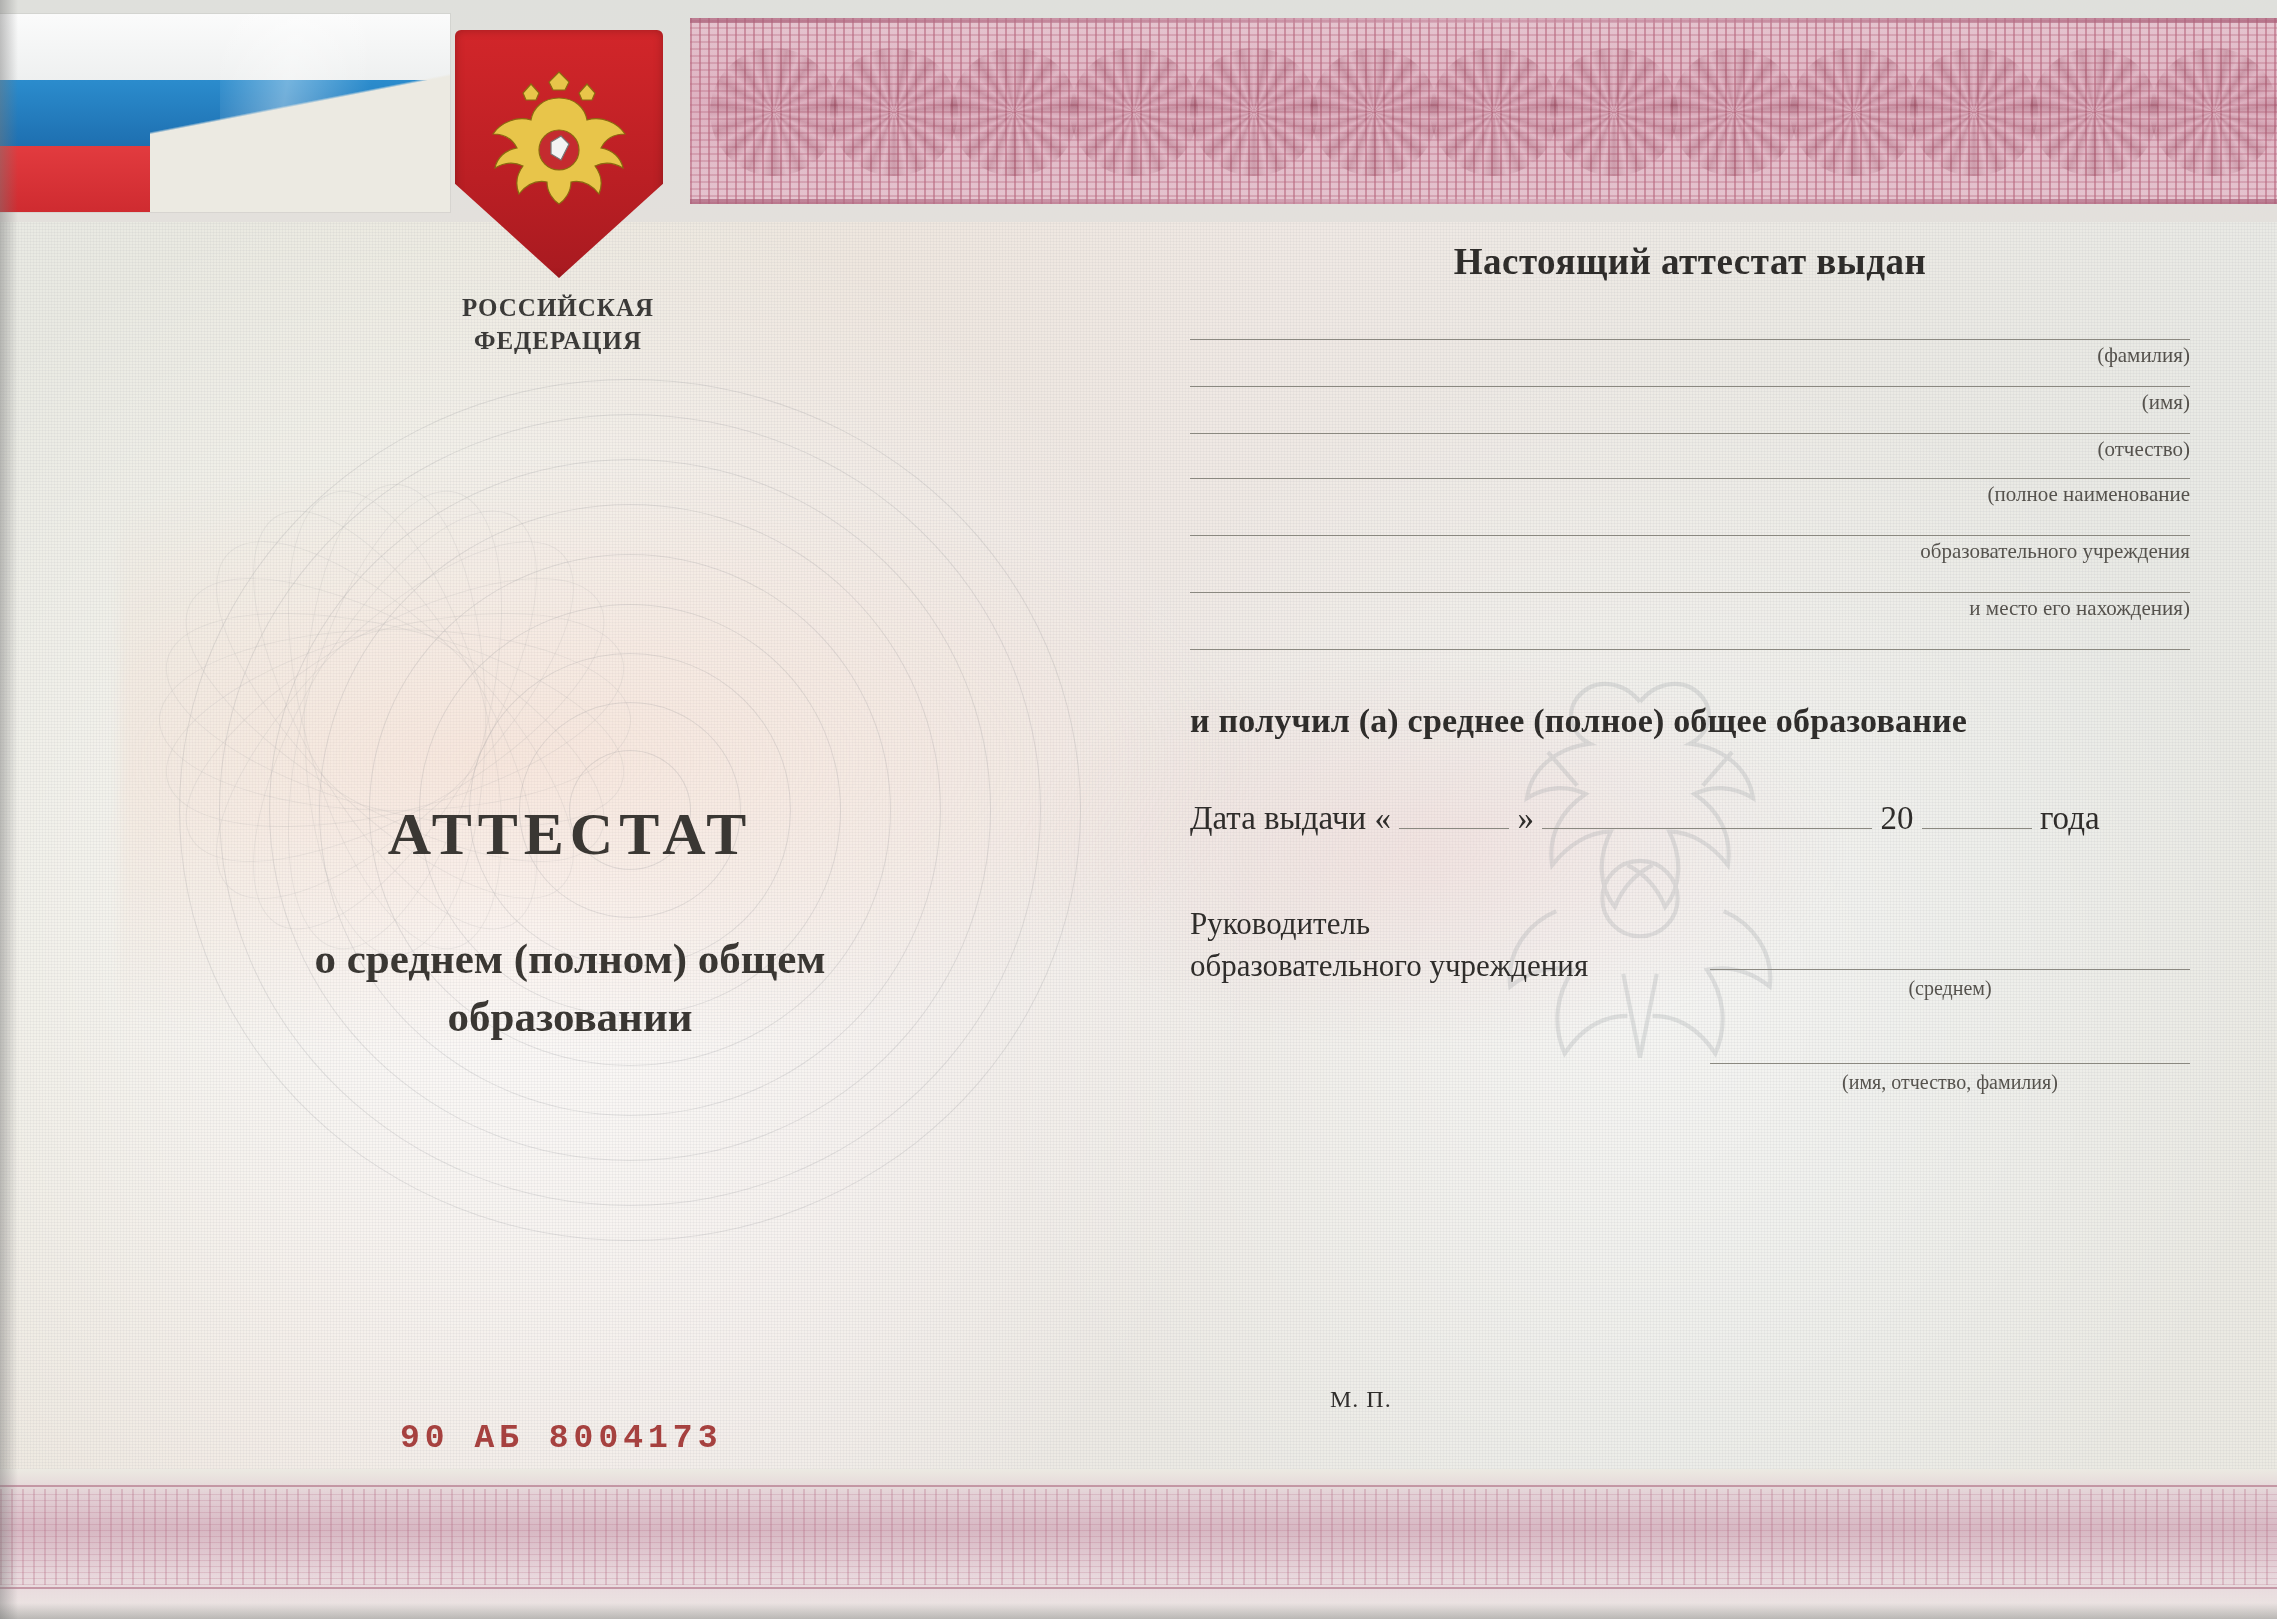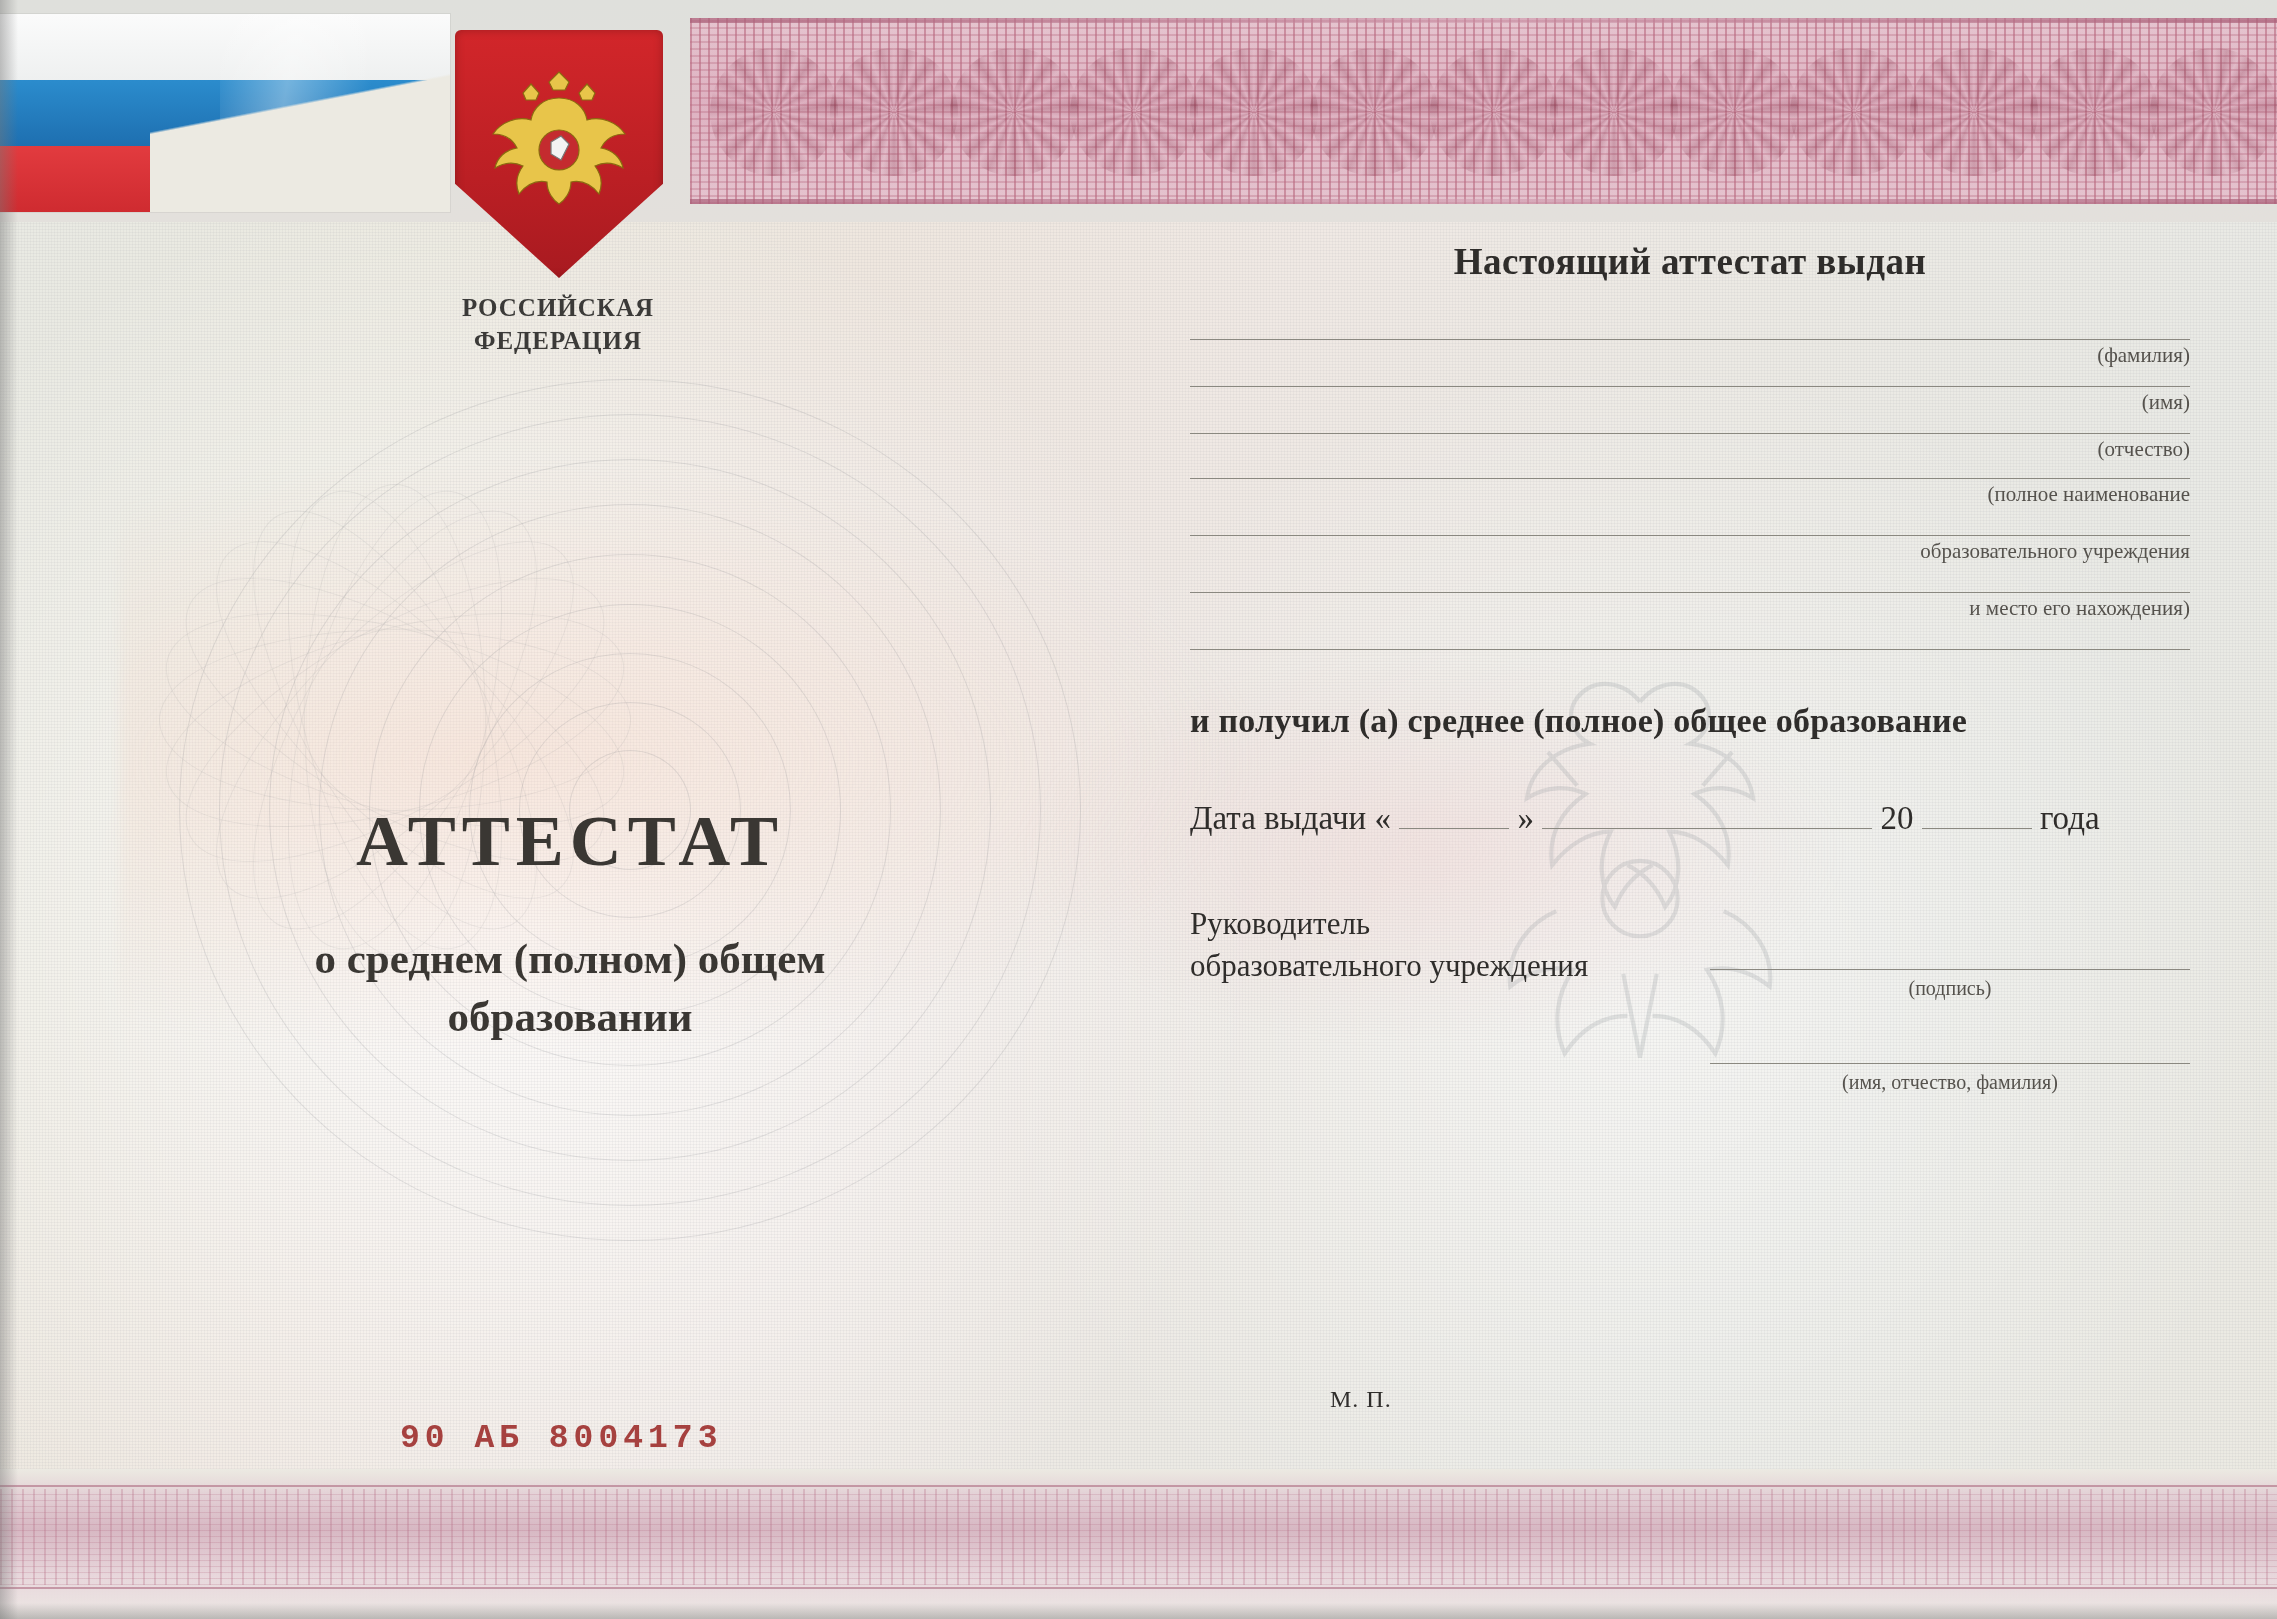--- a/index.html
+++ b/index.html
@@ -193,21 +193,21 @@
   }
 
   
   .title-main {
     position: absolute;
     left: 180px; top: 800px;
     width: 780px;
     text-align: center;
     font-family: "Liberation Serif", serif;
     font-weight: bold;
-    font-size: 72px;
+    font-size: 60px;
     letter-spacing: 6px;
     color: #3a3733;
   }
   .title-sub {
     position: absolute;
     left: 150px; top: 930px;
     width: 840px;
     text-align: center;
     font-family: "Liberation Serif", serif;
     font-weight: bold;
@@ -476,21 +476,21 @@
       <span>20</span>
       <span class="inline-rule" style="width:110px;"></span>
       <span>года</span>
     </div>
 
     <div class="sign-block">
       <div>Руководитель</div>
       <div>образовательного учреждения</div>
 
       <div class="sign-rule" style="left:520px; top:66px; width:480px;"></div>
-      <div class="sign-cap" style="left:520px; top:72px; width:480px;">(подпись)</div>
+      <div class="sign-cap" style="left:520px; top:72px; width:480px;">(среднем)</div>
 
       <div class="sign-rule" style="left:520px; top:160px; width:480px;"></div>
       <div class="sign-cap" style="left:520px; top:166px; width:480px;">(имя, отчество, фамилия)</div>
     </div>
   </div>
 
   <div class="mp">М. П.</div>
 
   <div class="bottomband">
     <div class="bottom-hairline" style="top:16px;"></div>

